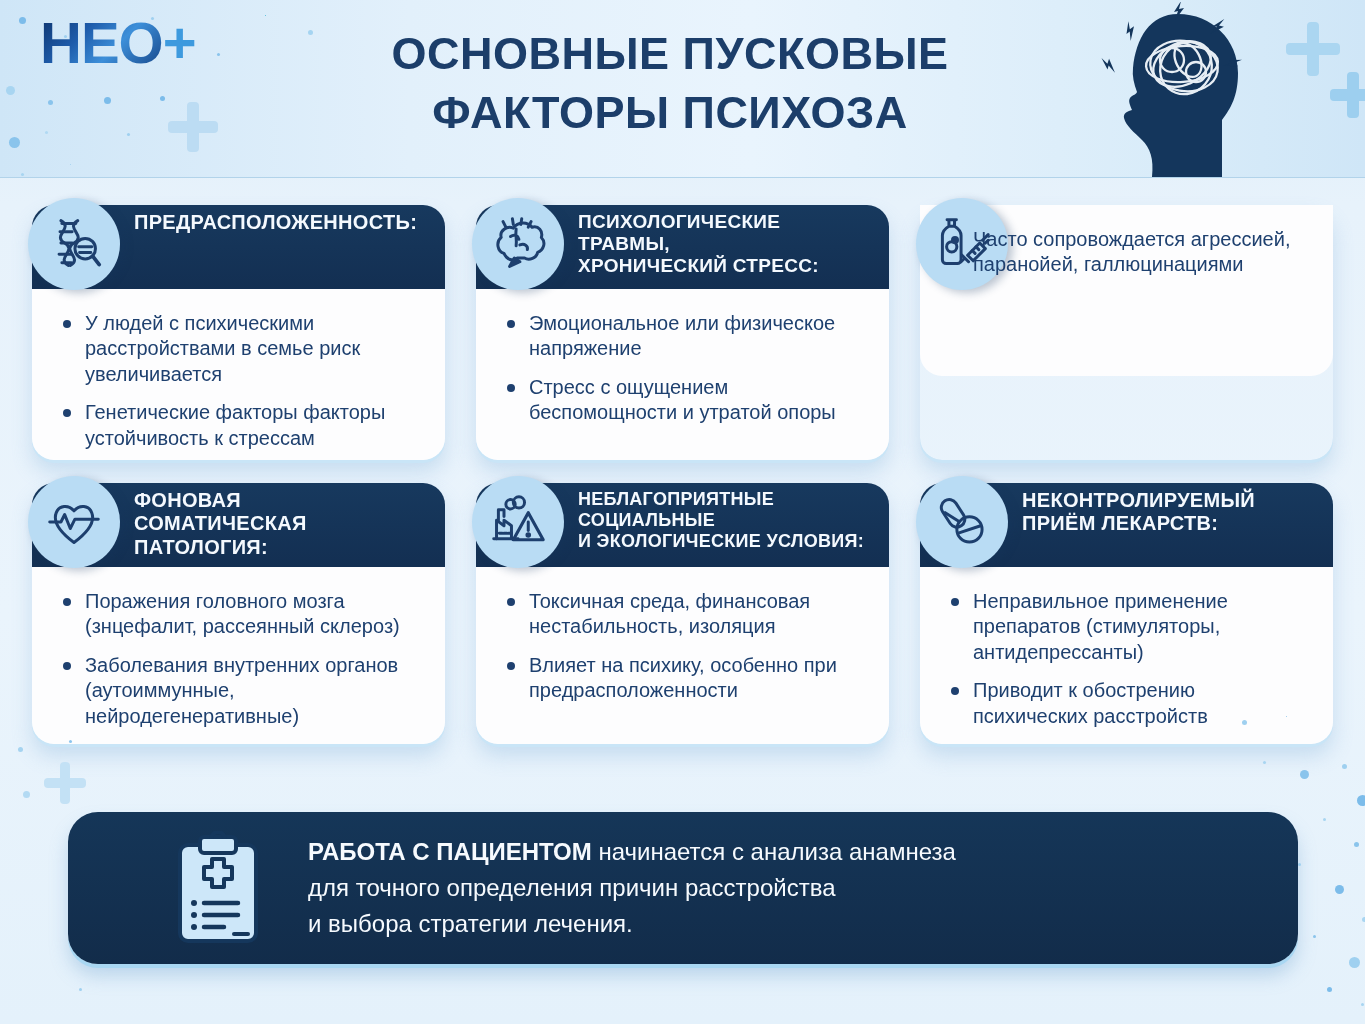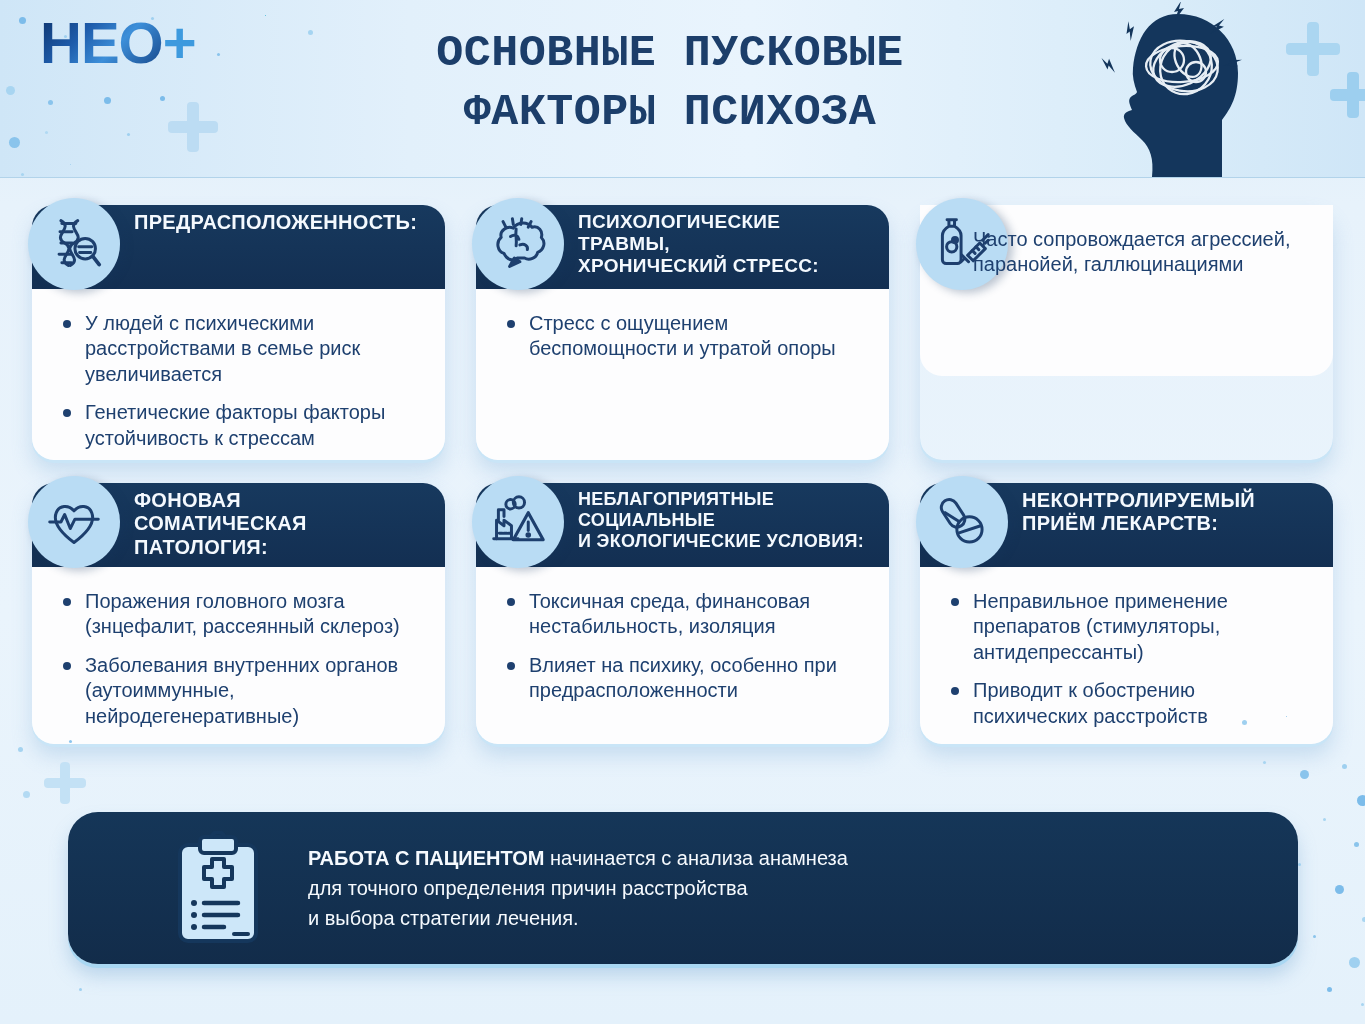--- a/index.html
+++ b/index.html
@@ -16,21 +16,21 @@
   }
   .logo{position:absolute;left:40px;top:14px;font-size:58px;font-weight:bold;letter-spacing:-1px;line-height:1;}
   .logo .neo{
     background:linear-gradient(135deg,#0c2f66 0%,#1e5cab 35%,#3d8fd9 60%,#123e80 100%);
     -webkit-background-clip:text;background-clip:text;color:transparent;
   }
   .logo .plus-glyph{color:#3d9ade;font-weight:bold;}
   .main-title{
     position:absolute;left:305px;top:24px;width:730px;margin:0;text-align:center;
     font-size:45px;line-height:1.32;font-weight:bold;color:#1c3e6a;
-    white-space:pre-line;letter-spacing:.5px;font-family:Liberation Mono, monospace;
+    white-space:pre-line;letter-spacing:.5px;
   }
   .head-art{position:absolute;left:1090px;top:2px;width:170px;height:175px;}
   
   .plus{position:absolute;}
   .plus::before{content:'';position:absolute;left:38%;top:0;width:24%;height:100%;background:var(--c);border-radius:4px;}
   .plus::after{content:'';position:absolute;top:38%;left:0;height:24%;width:100%;background:var(--c);border-radius:4px;}
   .dotfield{position:absolute;width:9px;height:9px;border-radius:50%;}
   
   .cards{
     position:absolute;left:32px;top:205px;width:1301px;
@@ -74,21 +74,21 @@
   
   .banner{
     position:absolute;left:68px;top:812px;width:1230px;height:152px;box-sizing:border-box;
     background:linear-gradient(180deg,#153658,#122c4a);
     border-radius:30px;
     box-shadow:0 4px 0 #a9d7f2,0 12px 18px rgba(110,160,205,.35);
     display:flex;align-items:center;padding-left:104px;
   }
   .banner-icon{width:92px;height:114px;flex:0 0 auto;}
   .banner-text{
-    margin:0 0 0 44px;color:#f6fafe;font-size:20px;line-height:1.5;white-space:pre-line;
+    margin:0 0 0 44px;color:#f6fafe;font-size:24px;line-height:1.5;white-space:pre-line;
   }
   .banner-text .lead{font-weight:bold;}
   .ic{stroke:#1d3f6e;fill:none;stroke-width:3.2;stroke-linecap:round;stroke-linejoin:round;}
 </style>
 </head>
 <body>
 
 <div class="page">
 
   <div class="header-band">
@@ -159,20 +159,21 @@
       <div class="icon-circle">
         <svg class="ic" viewBox="0 0 60 60">
           <path d="M17,12 l-3,-6 M25,9 l-1,-6 M33,9 l1,-6 M41,12 l3,-6"></path>
           <path d="M15,40 C8,38 6,28 12,23 C10,16 18,10 25,13 C30,6 40,6 45,12 C52,10 57,16 55,23 C60,28 58,36 51,39 C50,45 42,48 37,45 L29,45 C25,49 18,47 15,40 Z"></path>
           <path d="M22,22 c4,-3 8,-1 9,3 M32,31 c5,-2 9,1 8,5 M28,14 c-1,6 1,12 0,18"></path>
           <path d="M26,45 l-5,9 l11,-5 z" fill="#1d3f6e"></path>
         </svg>
       </div>
       <div class="card-body">
         <ul>
+          <li>Эмоциональное или физическое напряжение</li>
           <li>Стресс с ощущением беспомощности и утратой опоры</li>
         </ul>
       </div>
     </div>
 
     <div class="card">
       <div class="icon-circle">
         <svg class="ic" viewBox="0 0 60 60">
           <path d="M14,4 h10 M16,4 v7 h6 v-7 M16,11 c-5,3 -7,6 -7,10 v26 a4,4 0 0 0 4,4 h12 a4,4 0 0 0 4,-4 v-26 c0,-4 -2,-7 -7,-10"></path>
           <circle cx="19" cy="33" r="5.5"></circle>

